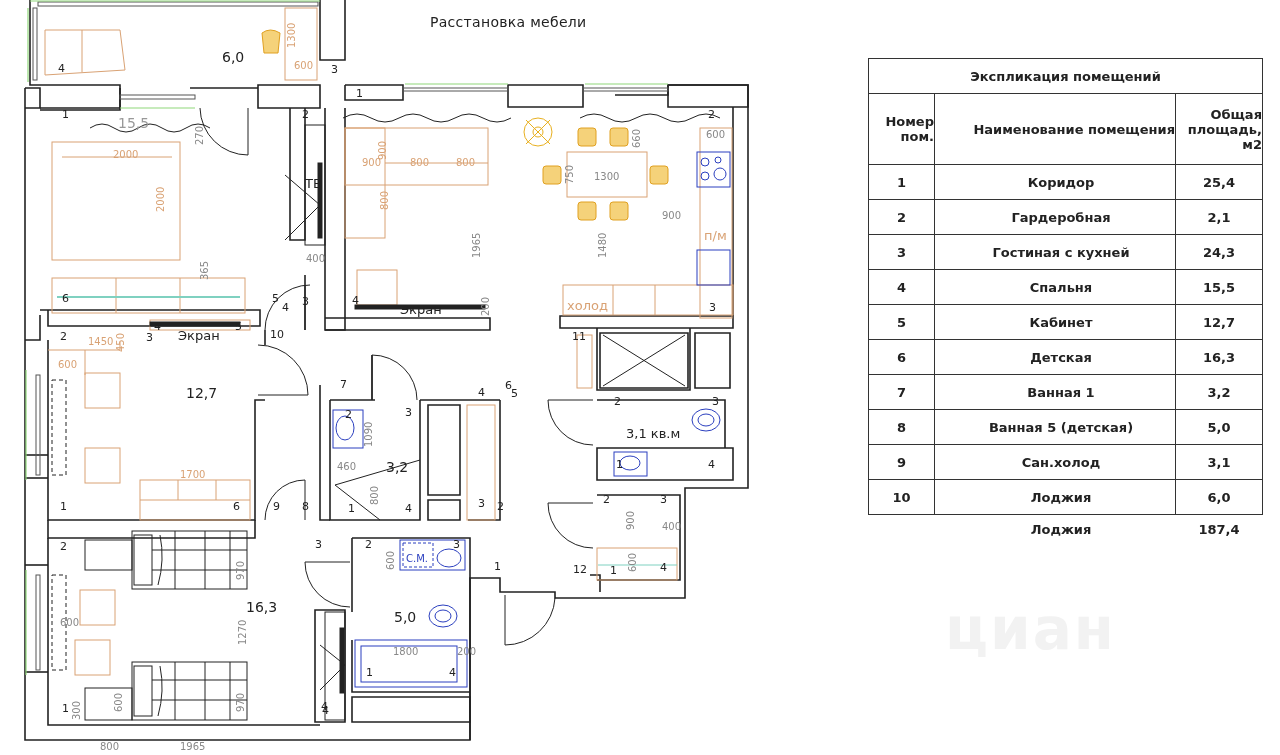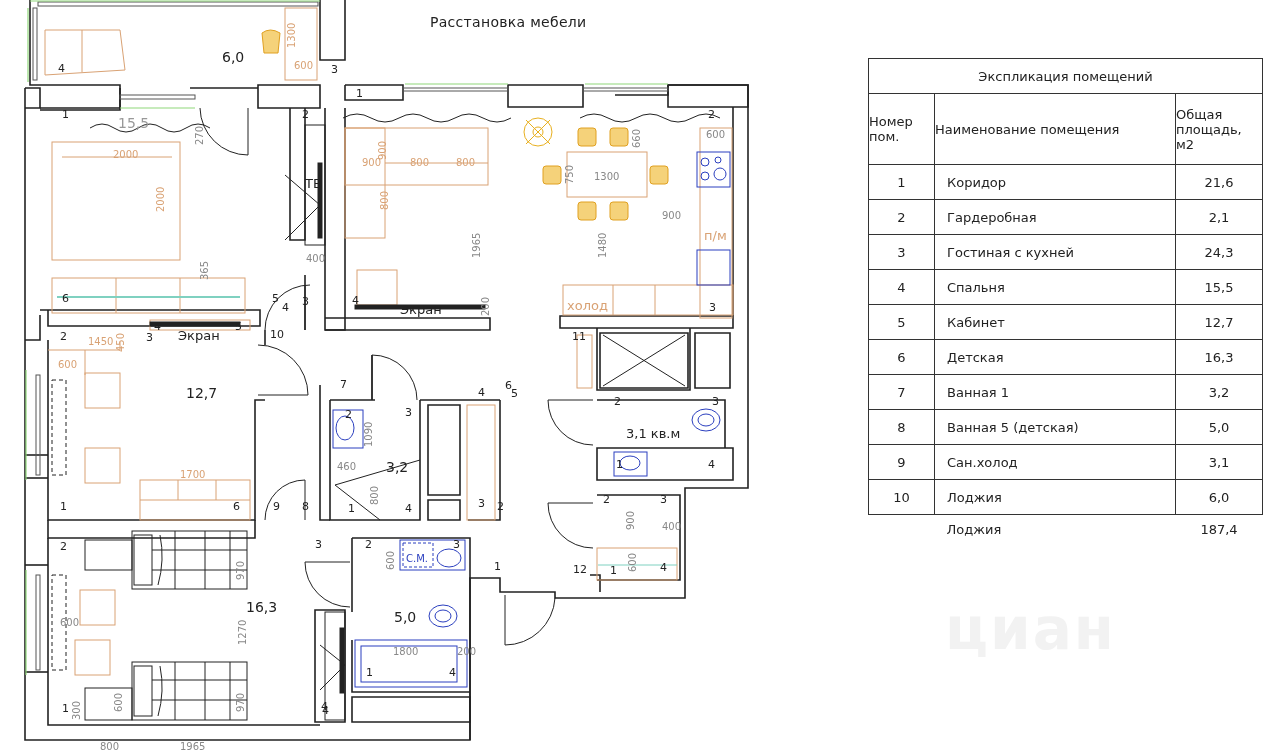--- a/index.html
+++ b/index.html
@@ -2,26 +2,26 @@
 <html><head>
 <meta charset="utf-8">
 <style>
   html, body { margin:0; padding:0; background:#ffffff; }
   body { width:1280px; height:755px; position:relative; overflow:hidden;
          font-family:"DejaVu Sans", sans-serif; color:#222; }
   #plan { position:absolute; left:0; top:0; }
   .title { position:absolute; left:430px; top:14px; font-size:14px; color:#222; letter-spacing:0.3px; }
   table.expl { position:absolute; left:868px; top:58px; border-collapse:collapse;
                font-family:"DejaVu Sans", sans-serif; font-size:13px; color:#222; }
-  table.expl td, table.expl th { border:1.5px solid #333; font-weight:normal; padding:0; }
+  table.expl td, table.expl th { border:1.5px solid #333; font-weight:bold; padding:0; }
   table.expl th.cap { height:34px; text-align:center; font-size:13px; }
-  table.expl th.h { height:70px; text-align:left; font-size:13px; line-height:15px; }
+  table.expl th.h { height:70px; text-align:right; font-size:13px; line-height:15px; }
   table.expl td { height:34px; }
   td.num { width:65px; text-align:center; }
-  td.name { width:228px; padding-left:12px !important; text-align:left; }
+  td.name { width:228px; padding-left:12px !important; text-align:center; }
   td.area { width:86px; text-align:center; }
   table.expl tr.total td { border:none; height:28px; }
   .wm { position:absolute; left:945px; top:595px; font-size:58px; font-weight:bold;
         color:#f2f2f2; letter-spacing:2px; }
   svg text { font-family:"DejaVu Sans", sans-serif; }
 </style>
 </head>
 <body>
 
 <div class="title">Расстановка мебели</div>
@@ -389,21 +389,21 @@
     <tr>
       <th class="h">Номер пом.</th>
       <th class="h">Наименование помещения</th>
       <th class="h">Общая площадь, м2</th>
     </tr>
   </thead>
   <tbody id="expl-body">
       <tr>
         <td class="num">1</td>
         <td class="name">Коридор</td>
-        <td class="area">21,6</td>
+        <td class="area">25,4</td>
       </tr>
       <tr>
         <td class="num">2</td>
         <td class="name">Гардеробная</td>
         <td class="area">2,1</td>
       </tr>
       <tr>
         <td class="num">3</td>
         <td class="name">Гостиная с кухней</td>
         <td class="area">24,3</td>

